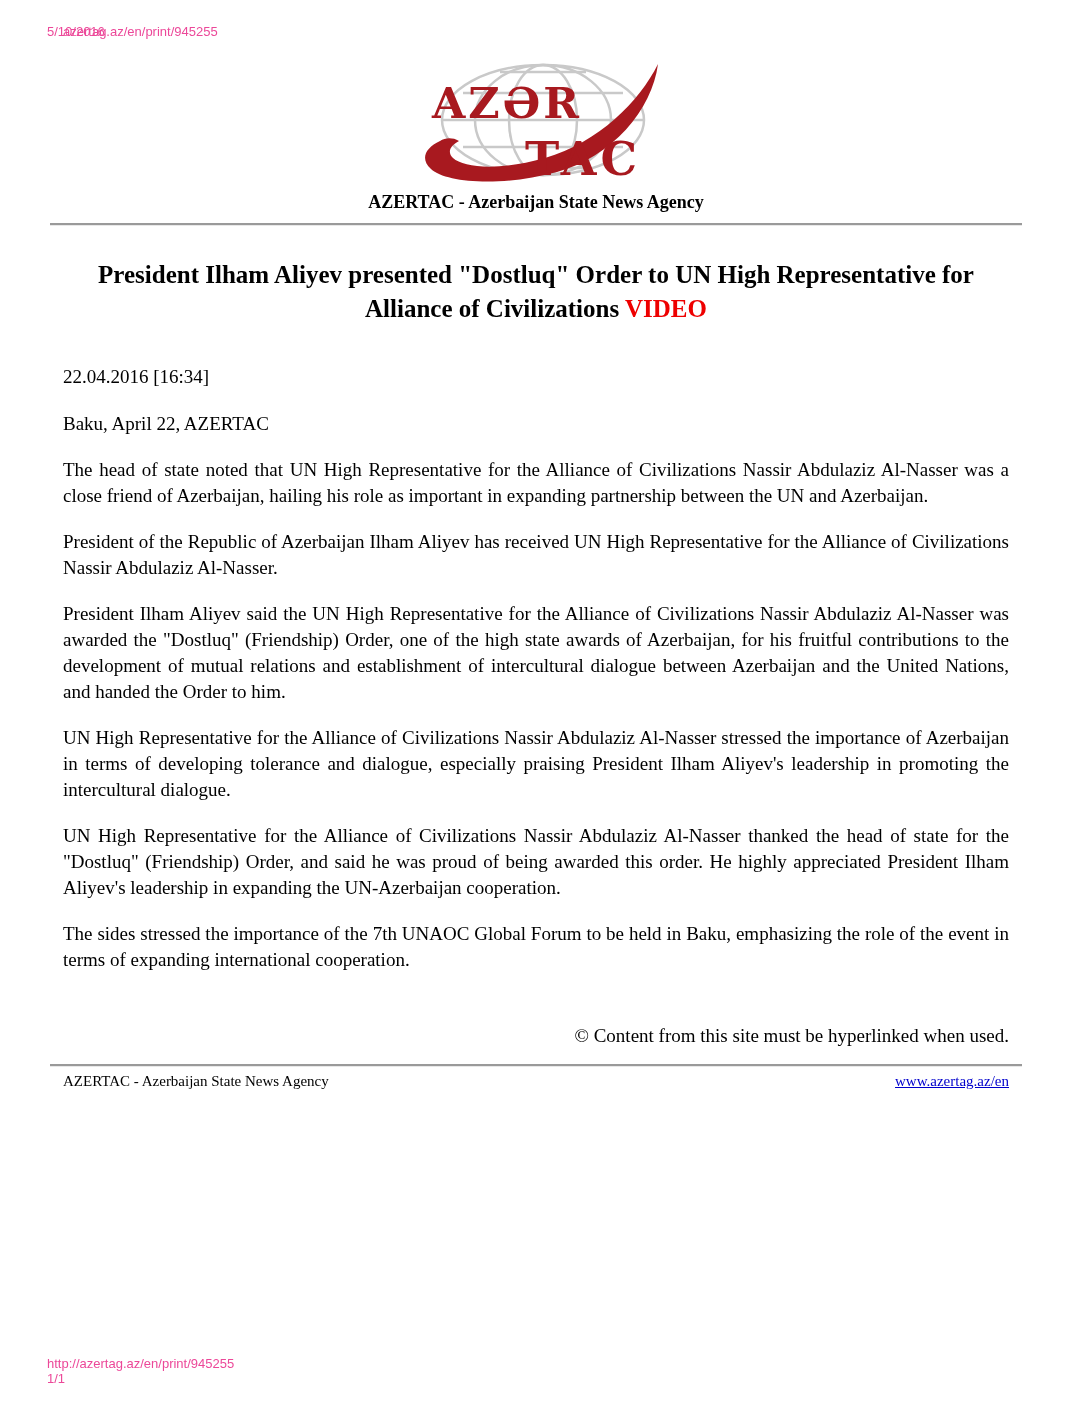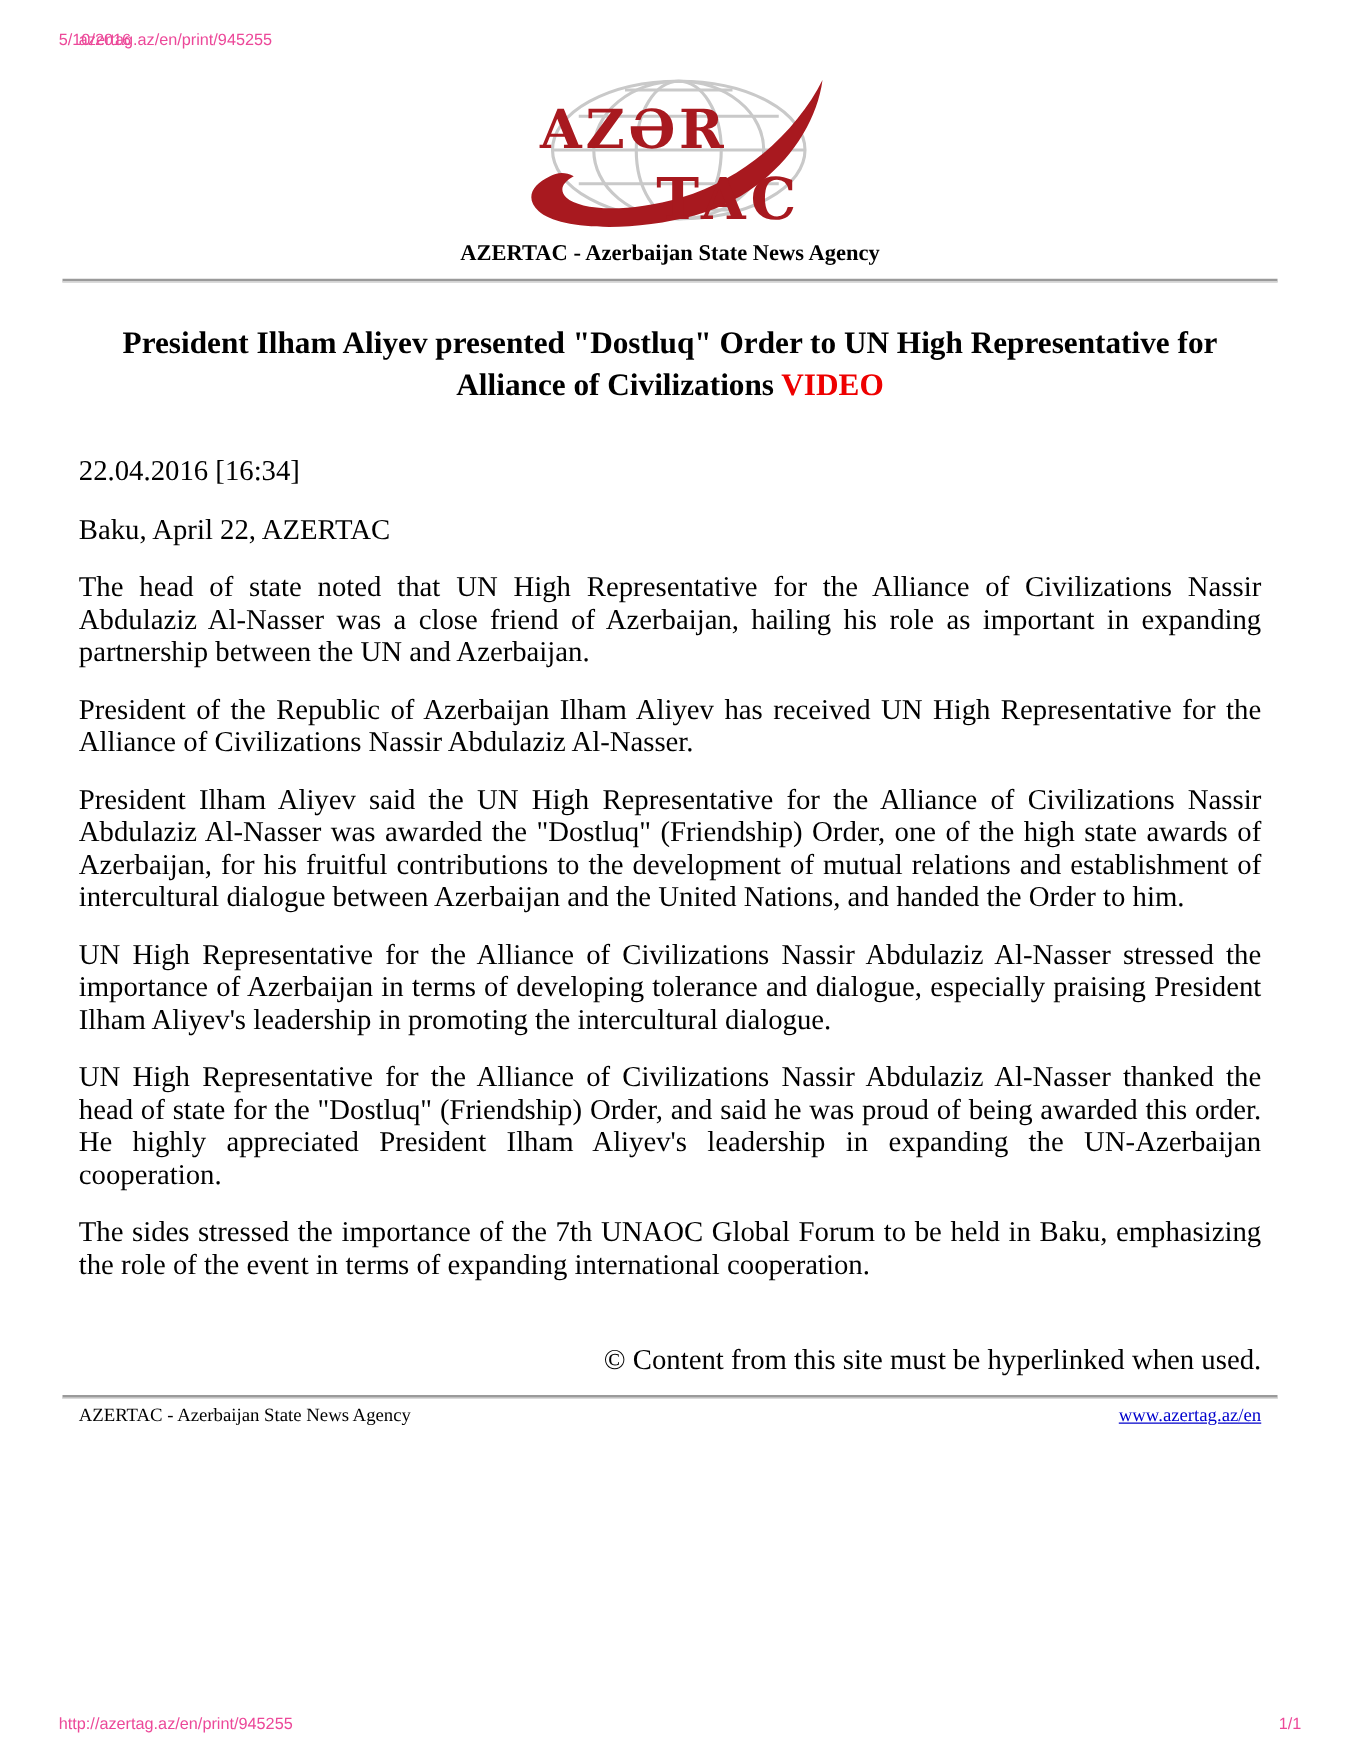--- a/index.html
+++ b/index.html
@@ -13,21 +13,21 @@
   }
   .print-hf {
     font-family: "Liberation Sans", sans-serif;
     font-size: 13px;
     color: #ec4899;
   }
   .print-header { position: absolute; top: 24px; left: 47px; right: 47px; height: 16px; }
   .ph-date { position: absolute; left: 0; top: 0; }
   .ph-url  { position: absolute; left: 16px; right: 0; top: 0; text-align: left; }
   .print-footer { position: absolute; bottom: 22px; left: 47px; right: 47px;
-                  display: flex; justify-content: space-between; }
+                  display: flex; justify-content: space-between; flex-direction: column; }
 
   .main { position: absolute; top: 56px; left: 50px; right: 66px; }
 
   .logo-wrap { width: 262px; margin: 0 auto; }
   .logo-wrap svg { display: block; width: 262px; height: 126px; }
   .globe-line { stroke: #c9c9c9; stroke-width: 2.5; fill: none; }
   .brand-fill { fill: #a8191f; }
   .logo-text {
     font-family: "DejaVu Serif", serif;
     font-weight: bold;
@@ -49,21 +49,21 @@
 
   .article-title {
     margin: 32px 30px 0 30px;
     text-align: center;
     font-weight: bold;
     font-size: 25px;
     line-height: 34px;
   }
   .article-title .video { color: #ee0000; }
 
-  .body-text { margin: 0 13px; font-size: 23px; line-height: 26px; }
+  .body-text { margin: 0 13px; font-size: 19px; line-height: 26px; }
   .meta-date { margin-top: 38px; }
   .dateline  { margin-top: 21px; }
   .body-text p { margin: 20px 0 0 0; text-align: justify; }
   .copyright { margin-top: 50px; text-align: right; }
 
   hr.rule2 { margin-top: 15px; }
   .site-footer {
     margin: 6px 13px 0 13px;
     display: flex;
     justify-content: space-between;

